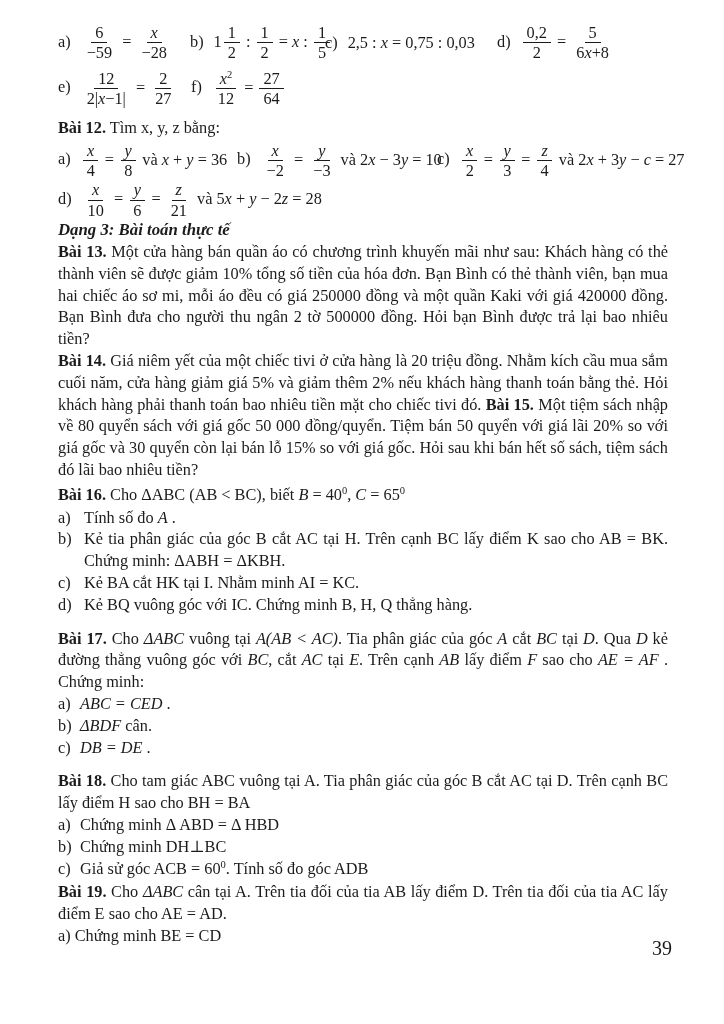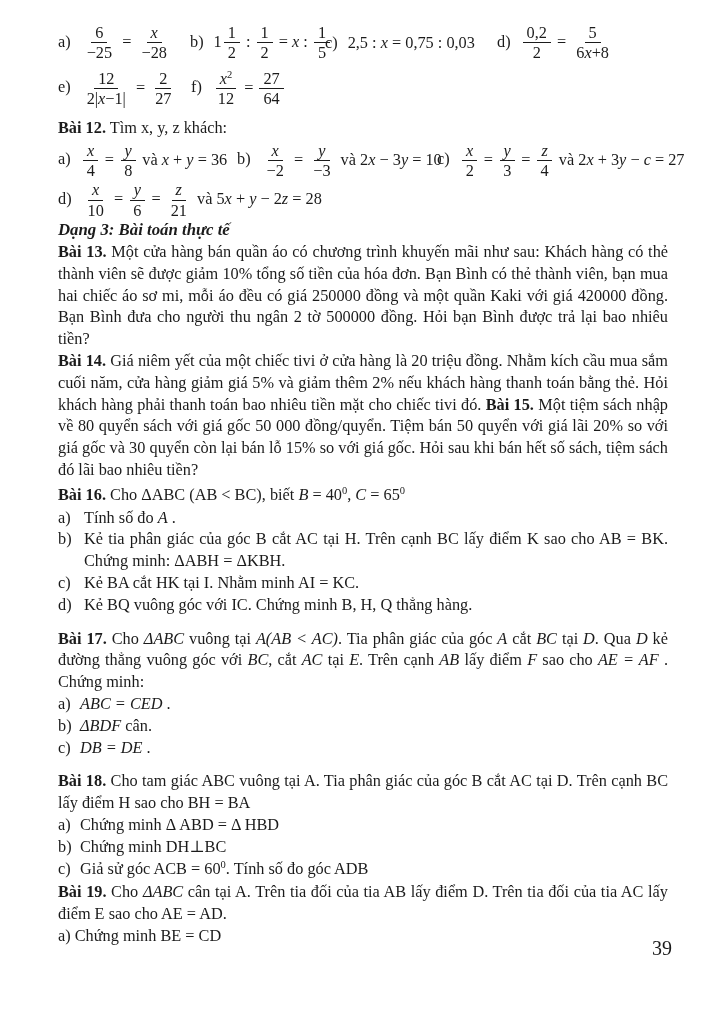--- a/index.html
+++ b/index.html
@@ -113,21 +113,21 @@
   }
 </style>
 </head>
 <body>
 
 <div class="page" data-name="document-page">
   <div class="content" id="content" data-name="page-content">
       <div class="block mathrow" data-name="equation-row-a-d">
         <span class="math-item" data-name="equation-row-a-d-item"><span class="mi-label" data-name="item-label">a)</span><span class="frac" data-name="fraction">
             <span class="num" data-name="fraction-numerator"><span class="tok-t" data-name="math-text">6</span></span>
-            <span class="den" data-name="fraction-denominator"><span class="tok-t" data-name="math-text">−25</span></span>
+            <span class="den" data-name="fraction-denominator"><span class="tok-t" data-name="math-text">−59</span></span>
           </span><span class="tok-t" data-name="math-text"> = </span><span class="frac" data-name="fraction">
             <span class="num" data-name="fraction-numerator"><span class="tok-i" data-name="math-variable">x</span></span>
             <span class="den" data-name="fraction-denominator"><span class="tok-t" data-name="math-text">−28</span></span>
           </span></span>
         <span class="math-item" data-name="equation-row-a-d-item"><span class="mi-label" data-name="item-label">b)</span><span class="tok-t" data-name="math-text">1</span><span class="frac" data-name="fraction">
             <span class="num" data-name="fraction-numerator"><span class="tok-t" data-name="math-text">1</span></span>
             <span class="den" data-name="fraction-denominator"><span class="tok-t" data-name="math-text">2</span></span>
           </span><span class="tok-t" data-name="math-text"> : </span><span class="frac" data-name="fraction">
             <span class="num" data-name="fraction-numerator"><span class="tok-t" data-name="math-text">1</span></span>
             <span class="den" data-name="fraction-denominator"><span class="tok-t" data-name="math-text">2</span></span>
@@ -153,21 +153,21 @@
             <span class="den" data-name="fraction-denominator"><span class="tok-t" data-name="math-text">27</span></span>
           </span></span>
         <span class="math-item" data-name="equation-row-e-f-item"><span class="mi-label" data-name="item-label">f)</span><span class="frac" data-name="fraction">
             <span class="num" data-name="fraction-numerator"><span class="tok-i" data-name="math-variable">x</span><sup class="tok-sup" data-name="superscript"><span class="tok-t" data-name="math-text">2</span></sup></span>
             <span class="den" data-name="fraction-denominator"><span class="tok-t" data-name="math-text">12</span></span>
           </span><span class="tok-t" data-name="math-text"> = </span><span class="frac" data-name="fraction">
             <span class="num" data-name="fraction-numerator"><span class="tok-t" data-name="math-text">27</span></span>
             <span class="den" data-name="fraction-denominator"><span class="tok-t" data-name="math-text">64</span></span>
           </span></span>
       </div>
-      <div class="block para" data-name="bai-12"><span class="run-b" data-name="bold-text">Bài 12.</span><span class="run-r" data-name="text"> Tìm x, y, z khách:</span></div>
+      <div class="block para" data-name="bai-12"><span class="run-b" data-name="bold-text">Bài 12.</span><span class="run-r" data-name="text"> Tìm x, y, z bằng:</span></div>
       <div class="block mathrow" data-name="bai-12-row-abc">
         <span class="math-item" data-name="bai-12-row-abc-item"><span class="mi-label" data-name="item-label">a)</span><span class="frac" data-name="fraction">
             <span class="num" data-name="fraction-numerator"><span class="tok-i" data-name="math-variable">x</span></span>
             <span class="den" data-name="fraction-denominator"><span class="tok-t" data-name="math-text">4</span></span>
           </span><span class="tok-t" data-name="math-text"> = </span><span class="frac" data-name="fraction">
             <span class="num" data-name="fraction-numerator"><span class="tok-i" data-name="math-variable">y</span></span>
             <span class="den" data-name="fraction-denominator"><span class="tok-t" data-name="math-text">8</span></span>
           </span><span class="tok-t" data-name="math-text"> và </span><span class="tok-i" data-name="math-variable">x</span><span class="tok-t" data-name="math-text"> + </span><span class="tok-i" data-name="math-variable">y</span><span class="tok-t" data-name="math-text"> = 36</span></span>
         <span class="math-item" data-name="bai-12-row-abc-item"><span class="mi-label" data-name="item-label">b)</span><span class="frac" data-name="fraction">
             <span class="num" data-name="fraction-numerator"><span class="tok-i" data-name="math-variable">x</span></span>

